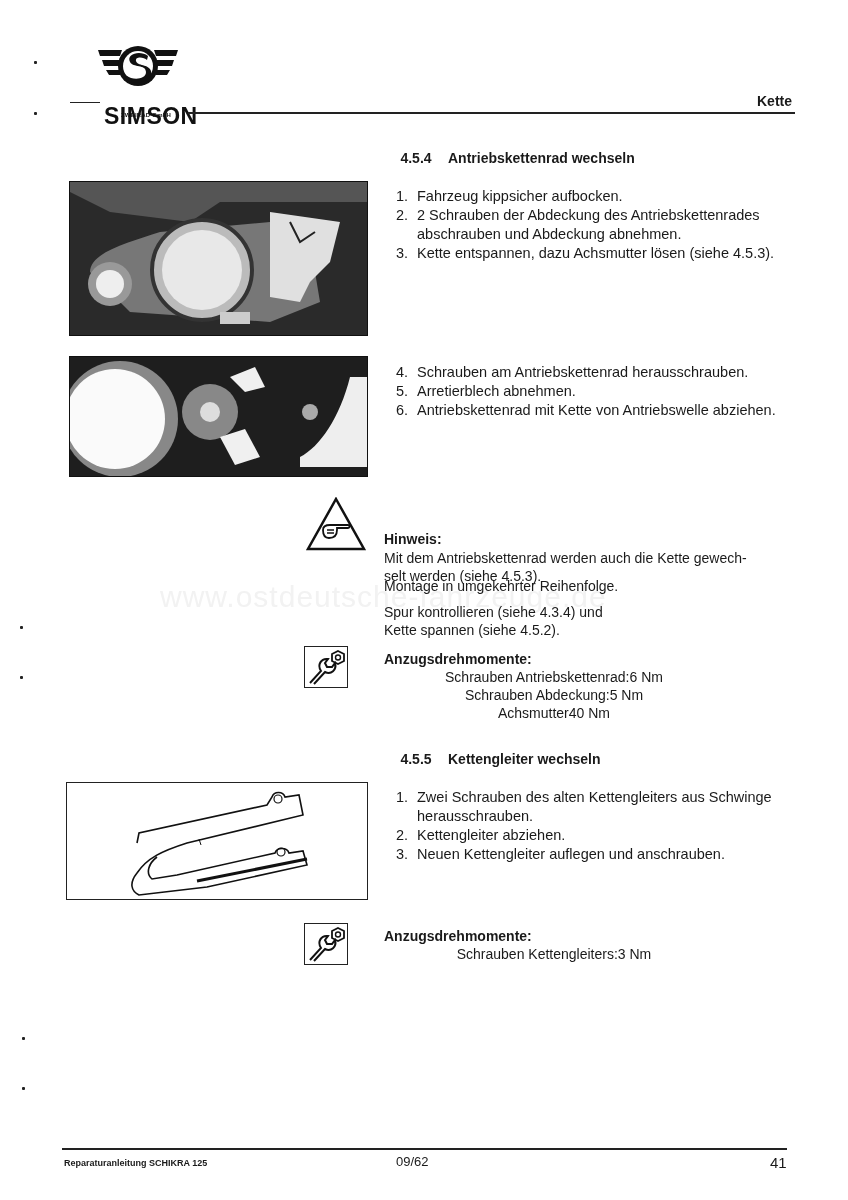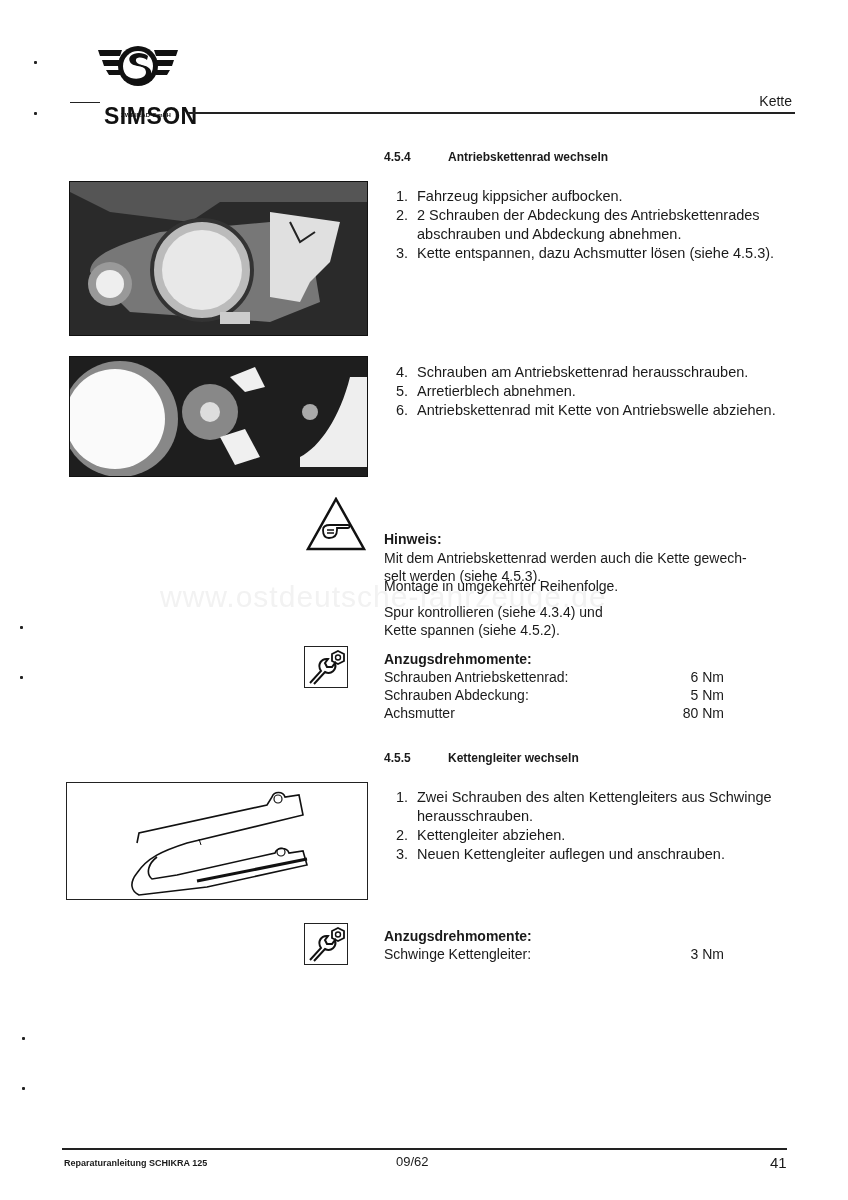--- a/index.html
+++ b/index.html
@@ -6,33 +6,33 @@
   body { width:848px; height:1200px; position:relative; overflow:hidden;
          font-family:"Liberation Sans", sans-serif; color:#1a1a1a; }
   .abs { position:absolute; }
   .dot { position:absolute; width:3px; height:3px; background:#222; border-radius:1px; }
   
   .logo-mark { left:96px; top:44px; width:84px; height:48px; }
   .brand { left:104px; top:78px; font-size:23px; font-weight:bold; letter-spacing:0.5px; color:#111;margin-top:25px; }
   .brand-sub { left:121px; top:112px; font-size:6px; font-weight:bold; color:#111; letter-spacing:0.2px; }
   .hline-left { left:70px; top:102px; width:30px; height:1px; background:#222; }
   .hline-right { left:188px; top:112px; width:607px; height:1.5px; background:#222; }
-  .section-tag { right:56px; top:93px; font-size:14px; font-weight:normal; }
+  .section-tag { right:56px; top:93px; font-size:14px; font-weight:bold; }
   
-  .h-sec { font-size:12px; font-weight:bold; }
+  .h-sec { font-size:14px; font-weight:bold;text-align:center; }
   .h-sec .num { display:inline-block; width:64px; }
   
   .steps { font-size:14.5px; line-height:19px; }
   .steps .row { display:flex; }
   .steps .n { width:21px; flex:none; }
   .photo { background:#333; border:1px solid #111; overflow:hidden; }
   .note { font-size:14px; line-height:18.5px; }
   .note b { font-weight:bold; }
   .torque { font-size:14px; line-height:18px; width:340px; }
-  .torque .row { display:flex; justify-content:space-between; }
+  .torque .row { display:flex; justify-content:center; }
   .icon-box { border:1.5px solid #222; width:42px; height:40px; background:#fff; }
   .watermark { left:160px; top:580px; font-size:30px; color:#f2f2f2; letter-spacing:1px; white-space:nowrap; }
   .footer-line { left:62px; top:1148px; width:725px; height:1.5px; background:#222; }
   .footer-left { left:64px; top:1158px; font-size:9px; font-weight:bold; }
   .footer-mid { left:396px; top:1154px; font-size:13px; }
   .footer-right { left:770px; top:1154px; font-size:15px; }
 </style>
 </head>
 <body>
 
@@ -150,21 +150,21 @@
   <div class="row">
       <span>Schrauben Antriebskettenrad:</span>
       <span>6 Nm</span>
     </div>
   <div class="row">
       <span>Schrauben Abdeckung:</span>
       <span>5 Nm</span>
     </div>
   <div class="row">
       <span>Achsmutter</span>
-      <span>80 Nm</span>
+      <span>40 Nm</span>
     </div>
 </div>
 
 <div class="abs h-sec" style="left:384px;top:751px">
   <span class="num">4.5.5</span><span>Kettengleiter wechseln</span>
 </div>
 
 <div class="abs" style="left:66px;top:782px;width:300px;height:116px;border:1.5px solid #222;background:#fff">
   <svg width="300" height="116" viewBox="0 0 300 116">
     <path d="M70 60 L72 50 L200 22 L205 14 C207 8 216 8 218 14 L232 12 L236 32 L120 60 C95 68 80 75 70 90 C62 100 64 108 72 112 L140 104 L240 82 L236 68 L222 70 C220 64 210 64 208 70 L110 92 L85 96 C78 90 82 80 90 74" fill="none" stroke="#111" stroke-width="1.6"></path>
@@ -194,21 +194,21 @@
   <svg width="42" height="40" viewBox="0 0 42 40">
     <path d="M5 36 L16 24 C12 18 16 11 23 12 L20 16 L22 20 L27 20 L30 16 C32 23 26 28 20 25 L9 37" fill="none" stroke="#111" stroke-width="2"></path>
     <polygon points="33,4 39,7 39,14 33,17 27,14 27,7" fill="none" stroke="#111" stroke-width="1.8"></polygon>
     <circle cx="33" cy="10.5" r="2.5" fill="none" stroke="#111" stroke-width="1.4"></circle>
   </svg>
 </div>
 
 <div class="abs torque" style="left:384px;top:927px">
   <div style="font-weight:bold">Anzugsdrehmomente:</div>
   <div class="row">
-      <span>Schwinge Kettengleiter:</span>
+      <span>Schrauben Kettengleiters:</span>
       <span>3 Nm</span>
     </div>
 </div>
 
 <div class="abs footer-line"></div>
 <div class="abs footer-left">Reparaturanleitung SCHIKRA 125</div>
 <div class="abs footer-mid">09/62</div>
 <div class="abs footer-right">41</div>
 
 </body></html>

